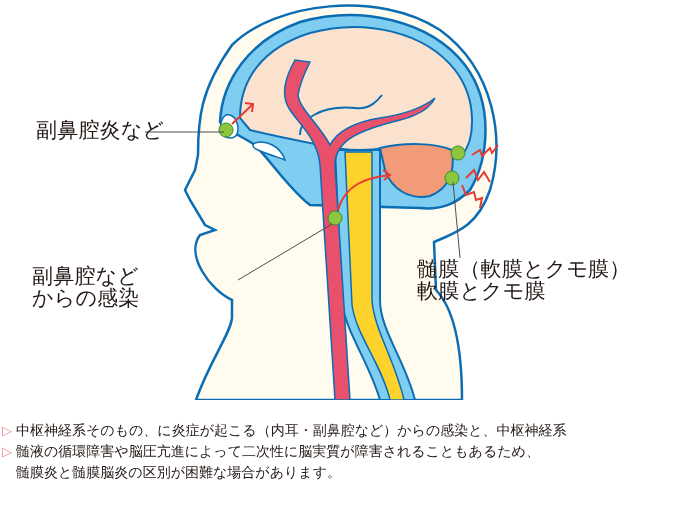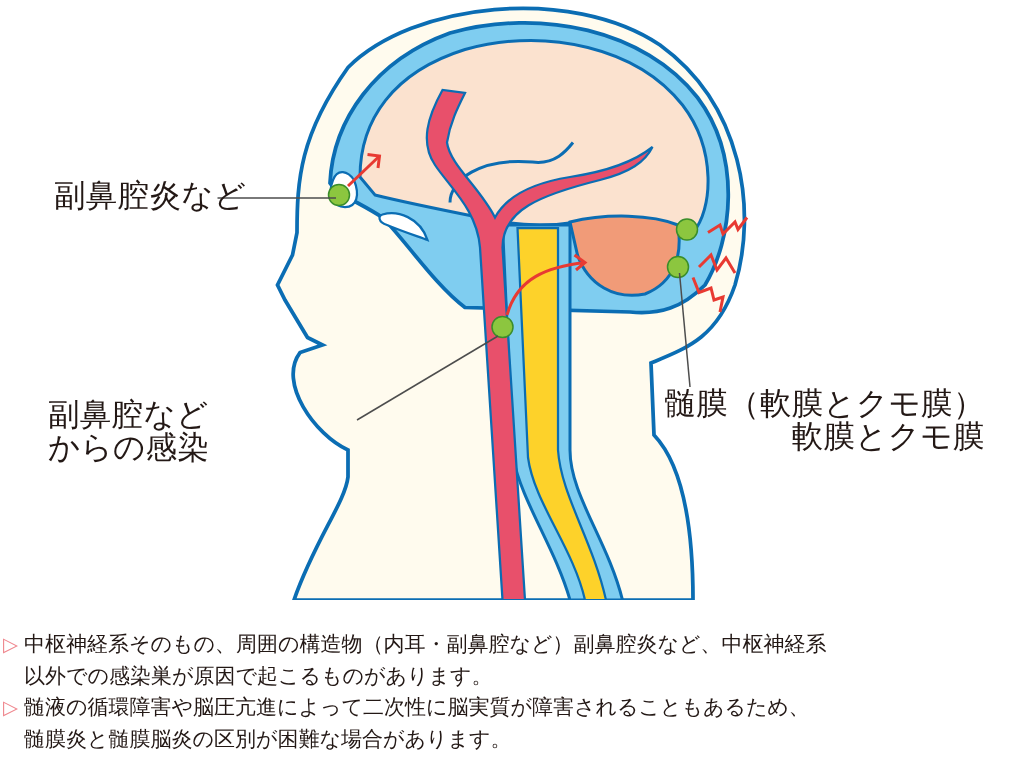--- a/index.html
+++ b/index.html
@@ -3,21 +3,21 @@
 <meta charset="utf-8">
 <style>
   html, body { margin: 0; padding: 0; background: #ffffff; }
   body { width: 680px; height: 516px; position: relative; overflow: hidden;
          font-family: "DejaVu Sans", "Liberation Sans", sans-serif; color: #231815; }
   #illustration { position: absolute; left: 0; top: 0; width: 680px; height: 400px; }
   .label { position: absolute; font-size: 21px; line-height: 22px; color: #231815; white-space: nowrap; letter-spacing: 0.2px; }
   .label div { display: block; }
   #label-sinus { left: 36px; top: 119px; }
   #label-blood { left: 32px; top: 265px; }
-  #label-meninges { left: 443px; top: 258px; text-align: right; }
+  #label-meninges { left: 417px; top: 258px; }
   .notes { position: absolute; left: 2px; top: 420px; width: 676px; font-size: 14px; line-height: 21px; }
   .note { display: flex; }
   .note .mark { width: 14px; flex: 0 0 14px; color: #ef858c; font-size: 13px; line-height: 21px; }
   .note .body div { white-space: nowrap; }
 </style>
 </head>
 <body>
 
 <svg id="illustration" viewBox="0 0 680 400" xmlns="http://www.w3.org/2000/svg">
 
@@ -76,22 +76,21 @@
 </div>
 <div class="label" id="label-meninges">
   <div>髄膜（軟膜とクモ膜）</div>
   <div>軟膜とクモ膜</div>
 </div>
 
 <div class="notes">
   <div class="note">
     <span class="mark">▷</span>
     <div class="body">
-      <div>中枢神経系そのもの、周囲の構造物（内耳・副鼻腔など）副鼻腔炎など、中枢神経系</div>
-      <div>以外での感染巣が原因で起こるものがあります。</div>
+      <div>中枢神経系そのもの、に炎症が起こる（内耳・副鼻腔など）からの感染と、中枢神経系</div>
     </div>
   </div>
   <div class="note">
     <span class="mark">▷</span>
     <div class="body">
       <div>髄液の循環障害や脳圧亢進によって二次性に脳実質が障害されることもあるため、</div>
       <div>髄膜炎と髄膜脳炎の区別が困難な場合があります。</div>
     </div>
   </div>
 </div>

